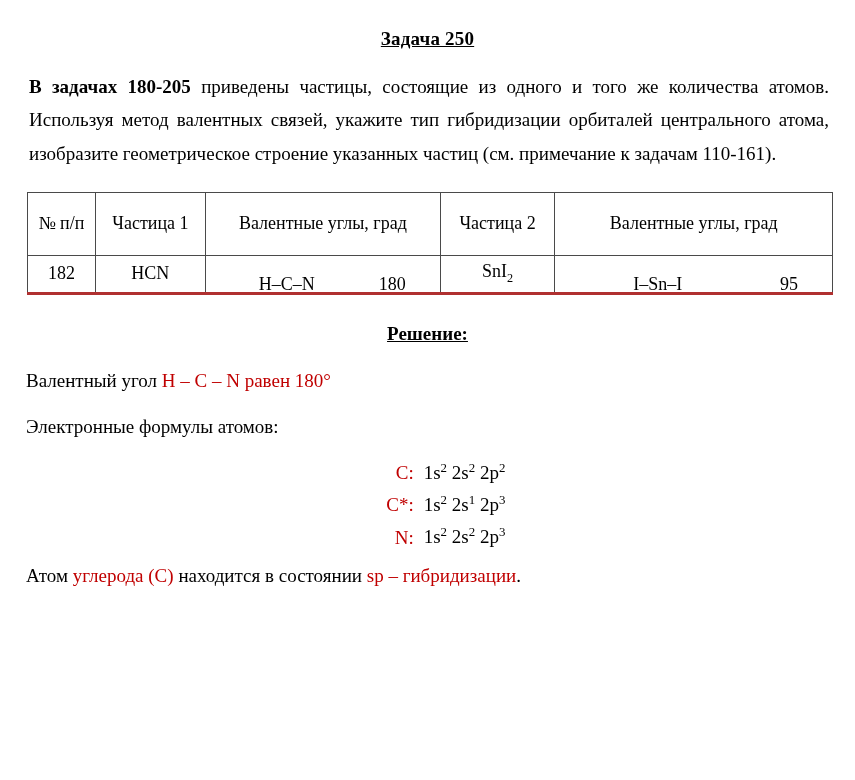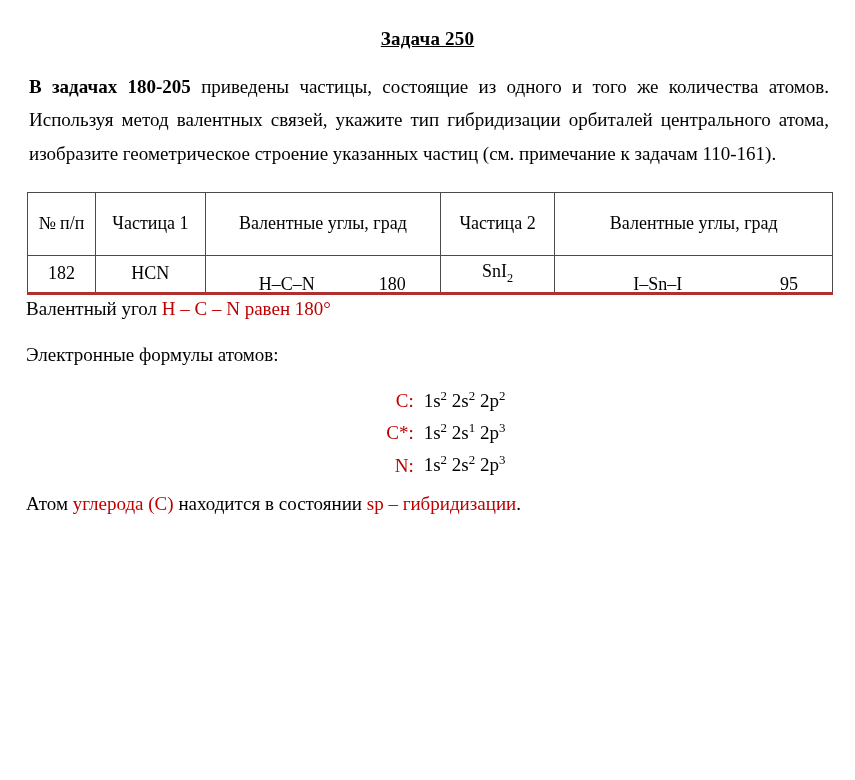--- a/index.html
+++ b/index.html
@@ -147,20 +147,21 @@
       </td>
       <td><span>SnI</span><sub>2</sub></td>
       <td class="angle-cell">
         <span class="formula">I–Sn–I</span>
         <span class="value">95</span>
       </td>
     </tr>
   </tbody>
     </table>
 
+  <div class="sol-title">Решение:</div>
 
 
   <p class="line tight"><span>Валентный угол </span><span class="red">H – C – N равен 180°</span></p>
 
   <p class="line tight">Электронные формулы атомов:</p>
 
   <div class="cfg">
     <span class="lbl">C:</span><span class="val"><span>1s</span><sup>2</sup><span> 2s</span><sup>2</sup><span> 2p</span><sup>2</sup></span>
   </div>
 

